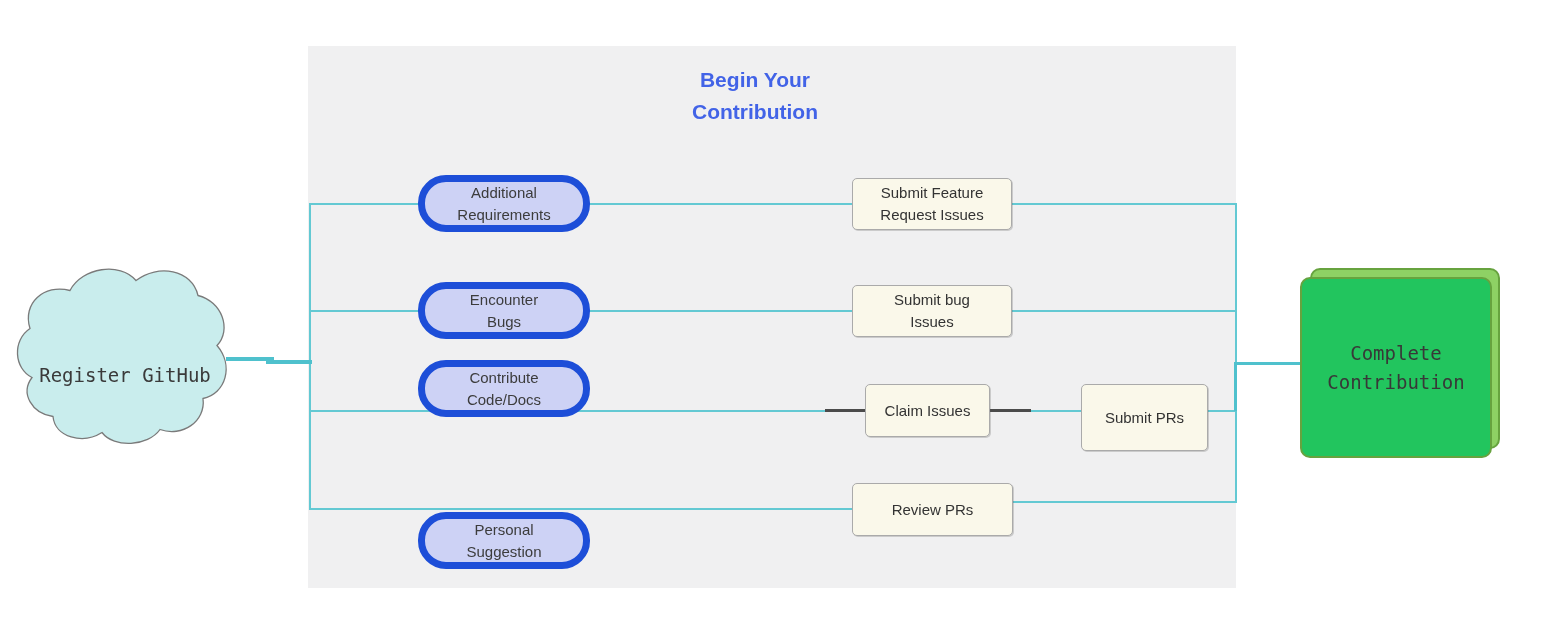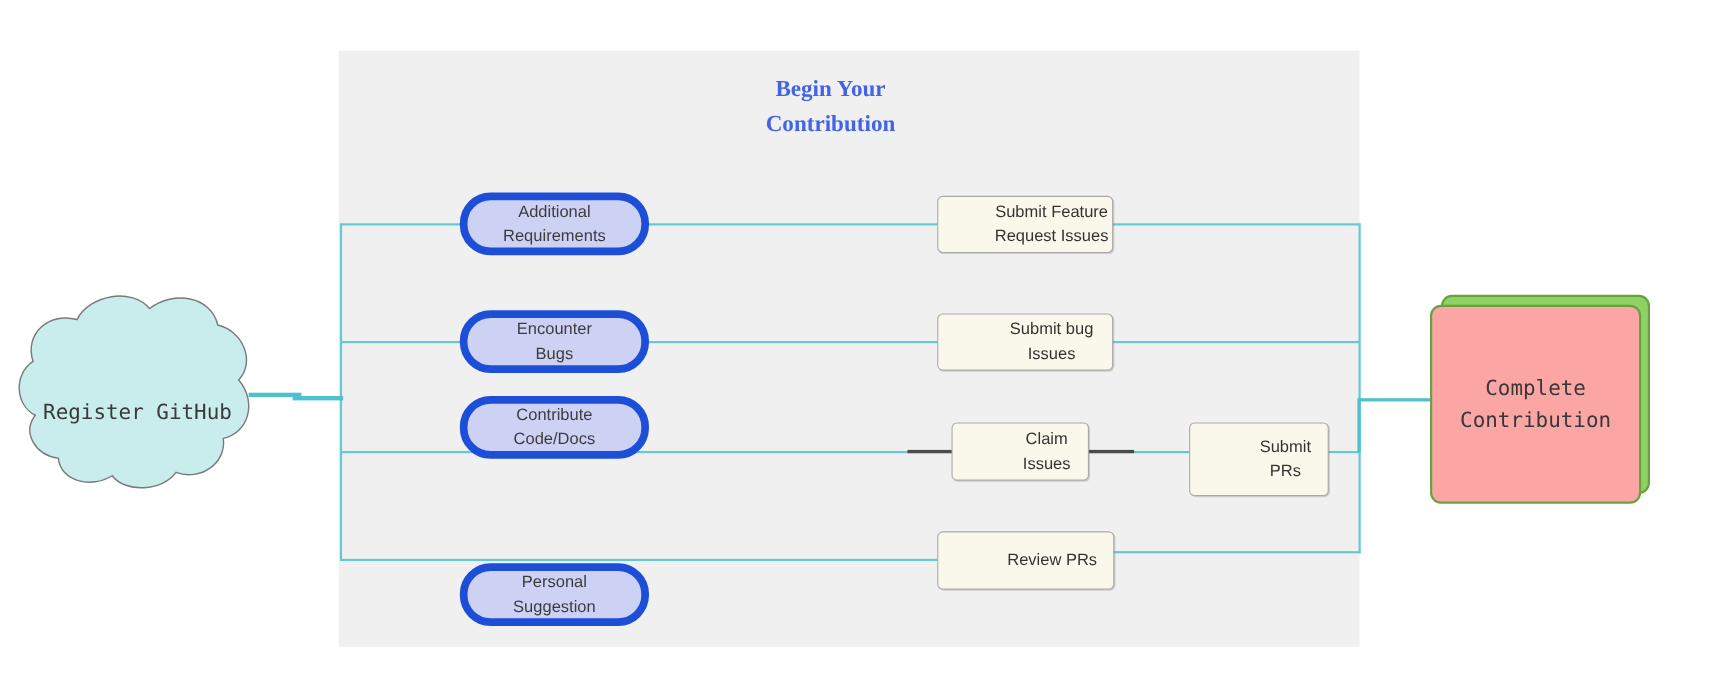--- a/index.html
+++ b/index.html
@@ -1,38 +1,38 @@
 <!DOCTYPE html>
 <html><head>
 <meta charset="utf-8">
 <style>
   html,body{margin:0;padding:0;background:#ffffff;}
   .canvas{position:relative;width:1559px;height:632px;background:#ffffff;overflow:hidden;
           font-family:"Liberation Sans",sans-serif;}
   .panel{position:absolute;left:308px;top:46px;width:928px;height:542px;background:#f0f0f1;}
   .ptitle{position:absolute;left:560px;top:64px;width:390px;text-align:center;
-          font-family:Liberation Serif, serif;font-weight:bold;font-size:21px;
+          font-family:Liberation Sans, sans-serif;font-weight:bold;font-size:21px;
           line-height:32px;color:#4263e7;white-space:pre-line;}
   .hline,.vline,.dline{position:absolute;background:#63c9d3;}
   .hline{height:2px;}
   .vline{width:2px;}
   .thick{position:absolute;height:4px;background:#4fc1cd;}
   .dline{background:#4b4b4b;height:3px;}
   .pill{position:absolute;left:418px;width:172px;height:57px;box-sizing:border-box;
         background:#cdd2f5;border:7px solid #1d4ed8;border-radius:28px;
         display:flex;align-items:center;justify-content:center;text-align:center;
         font-size:15px;line-height:22px;color:#3c3c3c;white-space:pre-line;}
   .box{position:absolute;box-sizing:border-box;background:#faf8ea;border:1px solid #aaaaaa;
        border-radius:5px;box-shadow:1px 1px 0 rgba(90,90,90,0.25);
        display:flex;align-items:center;justify-content:center;text-align:center;
-       font-size:15px;line-height:22px;color:#333333;white-space:pre-line;padding-left:48px;}
+       font-size:15px;line-height:22px;color:#333333;white-space:pre-line;}
   .greenback{position:absolute;left:1310px;top:268px;width:190px;height:181px;box-sizing:border-box;
        background:#8ed164;border:2px solid #67a33f;border-radius:10px;}
   .greenfront{position:absolute;left:1300px;top:277px;width:192px;height:181px;box-sizing:border-box;
-       background:#fca5a5;border:2px solid #67a33f;border-radius:10px;
+       background:#22c55e;border:2px solid #67a33f;border-radius:10px;
        display:flex;align-items:center;justify-content:center;text-align:center;
        font-family:"DejaVu Sans Mono",monospace;font-size:19px;line-height:29px;
        color:#383838;white-space:pre-line;}
   .cloudsvg{position:absolute;left:10px;top:255px;}
   .cloudlabel{position:absolute;left:18px;top:340px;width:214px;text-align:center;
        font-family:"DejaVu Sans Mono",monospace;font-size:19px;color:#3a3a3a;margin-top:24px;}
 </style>
 </head>
 <body>
 

